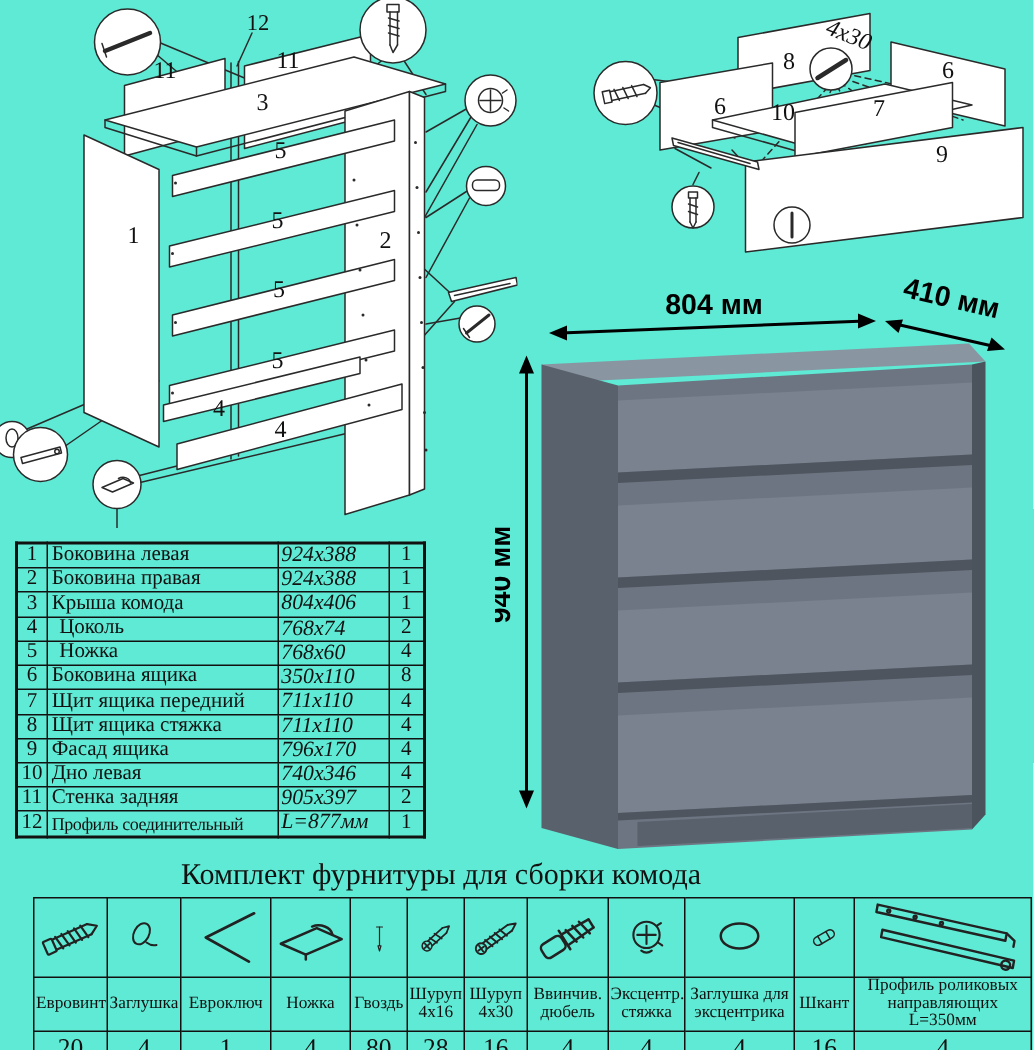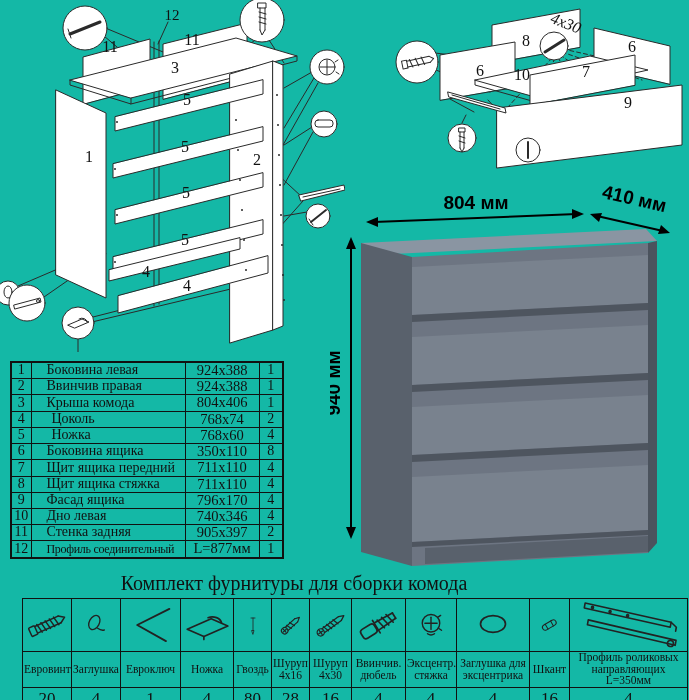--- a/index.html
+++ b/index.html
@@ -1,33 +1,33 @@
 <!DOCTYPE html>
 <html><head>
 <meta charset="utf-8">
 <style>
   html,body{margin:0;padding:0;background:#fff;}
-  .page{position:relative;width:689px;height:700px;background:#14b8a6;overflow:hidden;
+  .page{position:relative;width:689px;height:700px;background:#5eead4;overflow:hidden;
         font-family:"Liberation Serif","DejaVu Serif",serif;color:#111;}
   svg text{font-family:"Liberation Serif","DejaVu Serif",serif;}
   .d-left{position:absolute;left:0;top:0;}
   .d-right{position:absolute;left:380px;top:0;}
   .dresser{position:absolute;left:330px;top:185px;}
   .dim-label{font-family:"Liberation Sans","DejaVu Sans",sans-serif;font-weight:bold;font-size:19px;fill:#000;}
   
   .parts-table{position:absolute;left:10px;top:361px;width:274px;border-collapse:collapse;
                table-layout:fixed;border:2px solid #111;}
   .parts-table td{border:1px solid #111;font-size:14px;line-height:1.05;padding:0 2px;height:14.9px;
                   overflow:hidden;white-space:nowrap;vertical-align:middle;}
   .parts-table td.num{text-align:center;font-size:14px;}
-  .parts-table td.size{text-align:center;font-size:14.5px;}
+  .parts-table td.size{text-align:left;font-size:14.5px;font-style:italic;}
   .parts-table td.qty{text-align:center;font-size:14px;}
-  .parts-table td.name{padding-left:15px;}
+  .parts-table td.name{padding-left:3px;}
   .parts-table td.name.ind1{}
-  .parts-table td.name.ind2{padding-left:20px;}
+  .parts-table td.name.ind2{padding-left:8px;}
   .parts-table td.name.small{font-size:12px;letter-spacing:-0.3px;}
   
   .hw-title{position:absolute;top:572px;left:0;width:566px;text-align:center;text-indent:22px;
             font-size:20px;white-space:nowrap;}
   .hw-table{position:absolute;left:22px;top:598px;width:666px;border-collapse:collapse;
             table-layout:fixed;border:1.5px solid #111;}
   .hw-table td{border:1px solid #111;text-align:center;vertical-align:middle;padding:0;overflow:hidden;}
   .hw-table td.icon{height:52px;}
   .hw-table td.nm{height:25px;font-size:11.5px;line-height:1.02;padding:0 1px;}
   .hw-table td.qt{height:20px;font-size:17px;line-height:1;}
@@ -304,21 +304,21 @@
       </colgroup>
     <tbody>
         <tr>
           <td class="num">1</td>
           <td class="name">Боковина левая</td>
           <td class="size">924x388</td>
           <td class="qty">1</td>
         </tr>
         <tr>
           <td class="num">2</td>
-          <td class="name">Ввинчив правая</td>
+          <td class="name">Боковина правая</td>
           <td class="size">924x388</td>
           <td class="qty">1</td>
         </tr>
         <tr>
           <td class="num">3</td>
           <td class="name">Крыша комода</td>
           <td class="size">804x406</td>
           <td class="qty">1</td>
         </tr>
         <tr>

